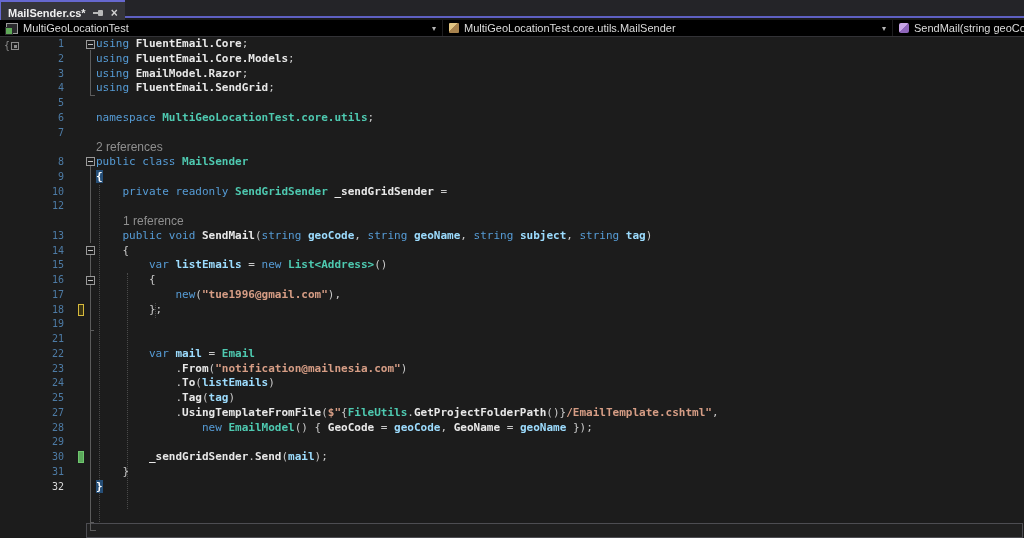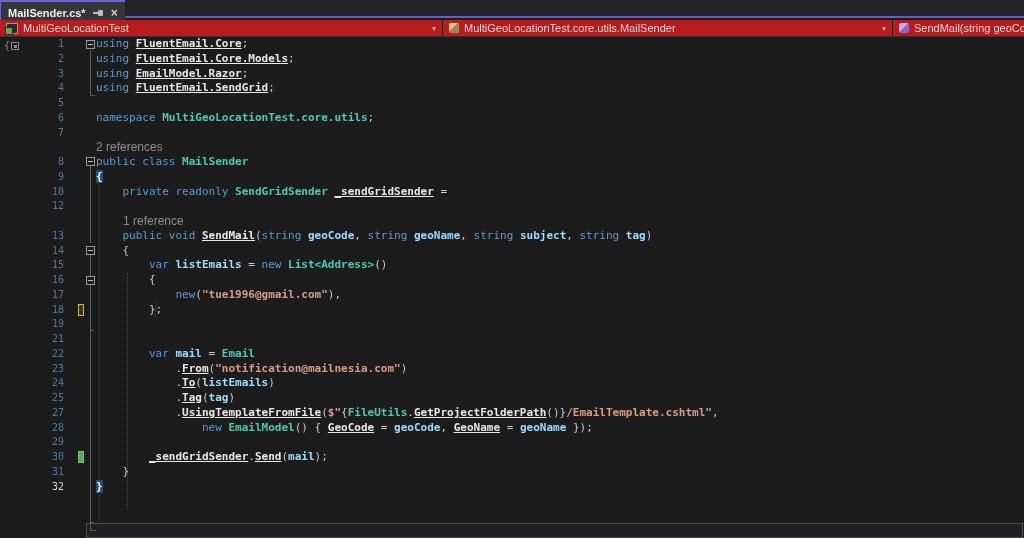--- a/index.html
+++ b/index.html
@@ -16,21 +16,21 @@
   .tab-title { color:#f0f0f0; font-size:11px; font-weight:bold; white-space:nowrap; }
   .pin { position:relative; width:11px; height:10px; }
   .pin::before { content:""; position:absolute; right:1px; top:2px; width:5px; height:6px;
                  background:#b9b9b9; border-radius:1px; }
   .pin::after  { content:""; position:absolute; left:0; top:4px; width:5px; height:2px;
                  background:#b9b9b9; }
   .tab-close { color:#d2d2d2; font-size:12px; line-height:12px; font-weight:bold; }
 
   
   .navbar { position:absolute; left:0; top:20px; width:1024px; height:17px;
-            background:#b91c1c; border-bottom:1px solid #323236; display:flex; }
+            background:#000000; border-bottom:1px solid #323236; display:flex; }
   .crumb { display:flex; align-items:center; gap:5px; padding:0 6px;
            border-right:1px solid #1d1d1f; overflow:hidden; }
   .crumb .label { color:#dcdcdc; font-size:11px; white-space:nowrap; }
   .chev { margin-left:auto; color:#b5b5b5; font-size:8px; padding-left:6px; }
   .ic-project { position:relative; width:12px; height:11px; flex:none;
                 border:1px solid #9a9a9a; background:#2a2a2c; }
   .ic-project::after { content:""; position:absolute; left:-2px; bottom:-2px;
                        width:6px; height:6px; background:#5fa858; border:1px solid #2a2a2c; }
   .ic-class { width:10px; height:10px; flex:none; border-radius:1px;
               background:linear-gradient(135deg,#e3c683 45%,#a8834e 45%); }
@@ -42,21 +42,21 @@
             background:#1c1c1c; }
   .row { display:flex; height:14.75px; line-height:14.75px;
          font-family:"DejaVu Sans Mono", monospace; font-size:11px; white-space:pre; }
   .ln { width:64px; text-align:right; color:#4d7ba5; font-size:10px; flex:none; }
   .cur .ln { color:#d8d8d8; font-weight:normal; }
   .codespan { margin-left:32px; position:relative; z-index:2; }
   .lens { color:#8f8f8f; font-size:12px; font-family:"Liberation Sans", sans-serif; }
 
   .tk-kw { color:#569cd6; }
   .tk-ty { color:#4ec9b0; font-weight:600; }
-  .tk-id { color:#e8e8e8; font-weight:600;text-decoration:underline; }
+  .tk-id { color:#e8e8e8; font-weight:600; }
   .tk-pl { color:#c9c9c9; }
   .tk-st { color:#d69d85; font-weight:600; }
   .tk-pm { color:#9cdcfe; font-weight:600; }
   .tk-br { color:#ffffff; background:#264f78; font-weight:600; }
   .tk-rd { display:inline-block; vertical-align:middle; height:12px; margin-top:-2px;
            border-radius:2px; filter:blur(1.3px);
            background:
              repeating-linear-gradient(90deg, rgba(20,10,8,.35) 0 4px, rgba(255,220,200,.12) 4px 8px),
              linear-gradient(90deg,#8a5a4e 0%,#a1705f 7%,#6b4c43 14%,#96675a 22%,#7d5349 30%,
                #a8776a 38%,#453633 44%,#8a5a4e 50%,#9c6c5e 58%,#715048 66%,#a1705f 74%,

